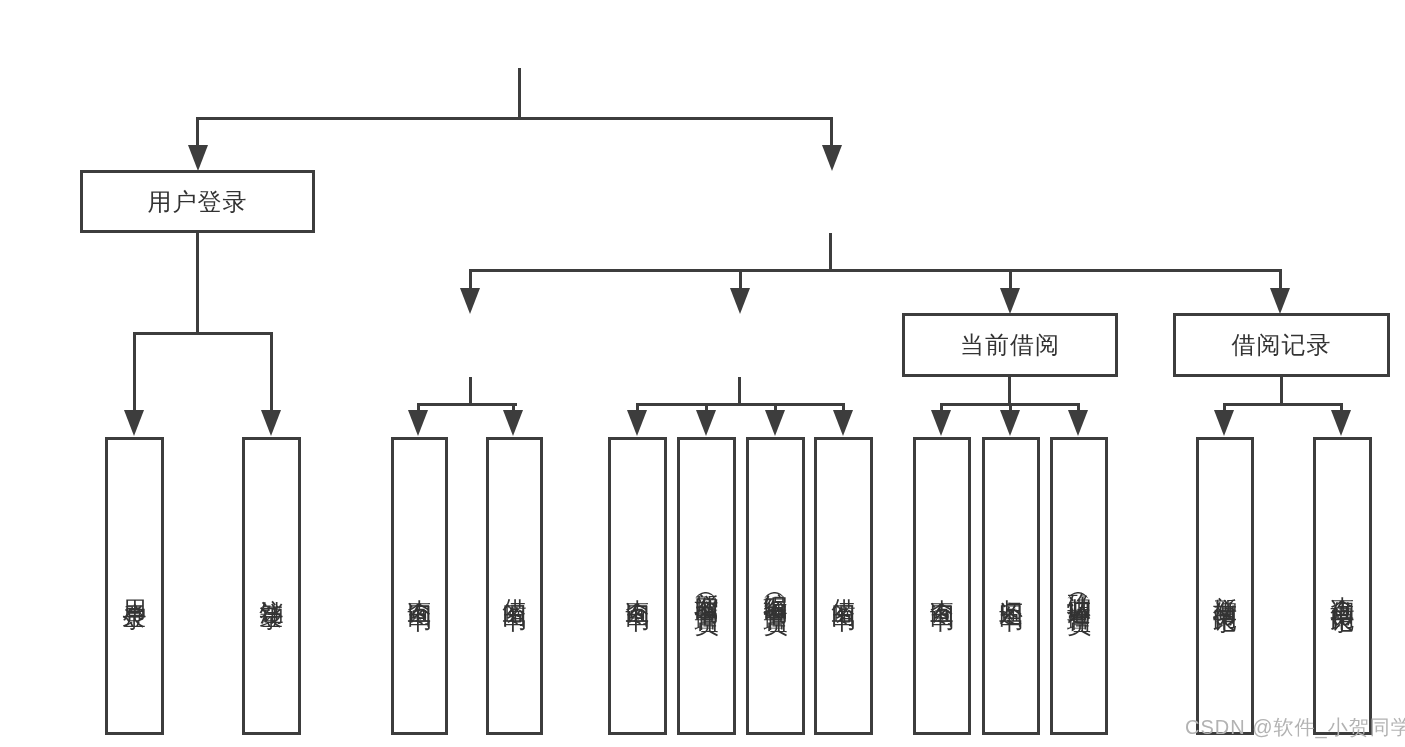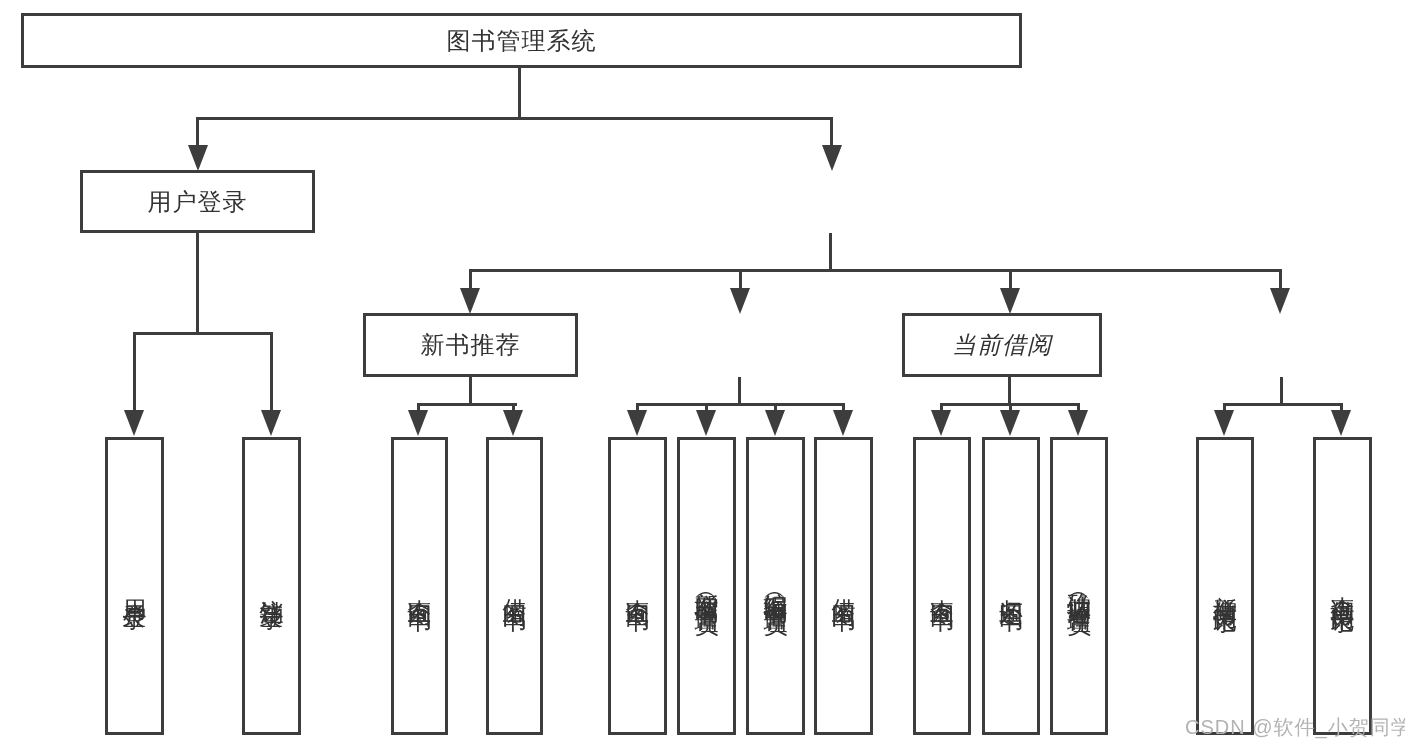--- a/index.html
+++ b/index.html
@@ -38,21 +38,20 @@
     position:absolute;left:1185px;top:714px;
     font-size:20px;color:var(--wm);letter-spacing:1px;
     z-index:5;white-space:nowrap;
   }
 </style>
 </head>
 <body>
 
 <div id="canvas">
 
-  <div class="box" style="left:21px;top:13px;width:1001px;height:55px;">图书管理系统</div>
 
   <div class="ln" style="left:518px;top:68px;width:3px;height:51px;"></div>
   <div class="ln" style="left:196px;top:117px;width:637px;height:3px;"></div>
   <div class="ln" style="left:196px;top:117px;width:3px;height:32px;"></div>
   <div class="ln" style="left:830px;top:117px;width:3px;height:32px;"></div>
   <div class="arw" style="left:188px;top:145px;"></div>
   <div class="arw" style="left:822px;top:145px;"></div>
 
   <div class="box" style="left:80px;top:170px;width:235px;height:63px;">用户登录</div>
 
@@ -67,22 +66,22 @@
   <div class="ln" style="left:469px;top:269px;width:813px;height:3px;"></div>
   <div class="ln" style="left:469px;top:269px;width:3px;height:22px;"></div>
   <div class="ln" style="left:739px;top:269px;width:3px;height:22px;"></div>
   <div class="ln" style="left:1009px;top:269px;width:3px;height:22px;"></div>
   <div class="ln" style="left:1279px;top:269px;width:3px;height:22px;"></div>
   <div class="arw" style="left:460px;top:288px;"></div>
   <div class="arw" style="left:730px;top:288px;"></div>
   <div class="arw" style="left:1000px;top:288px;"></div>
   <div class="arw" style="left:1270px;top:288px;"></div>
 
-  <div class="box" style="left:363px;top:313px;width:215px;height:64px;">新书推荐</div>
-  <div class="box" style="left:902px;top:313px;width:200px;height:64px;font-style:italic;">当前借阅</div>
+  <div class="box" style="left:902px;top:313px;width:216px;height:64px;">当前借阅</div>
+  <div class="box" style="left:1173px;top:313px;width:217px;height:64px;">借阅记录</div>
 
   <div class="ln" style="left:469px;top:377px;width:3px;height:29px;"></div>
   <div class="ln" style="left:417px;top:403px;width:100px;height:3px;"></div>
   <div class="ln" style="left:417px;top:403px;width:3px;height:8px;"></div>
   <div class="ln" style="left:512px;top:403px;width:3px;height:8px;"></div>
   <div class="arw" style="left:408px;top:410px;"></div>
   <div class="arw" style="left:503px;top:410px;"></div>
 
   <div class="ln" style="left:738px;top:377px;width:3px;height:29px;"></div>
   <div class="ln" style="left:636px;top:403px;width:209px;height:3px;"></div>

